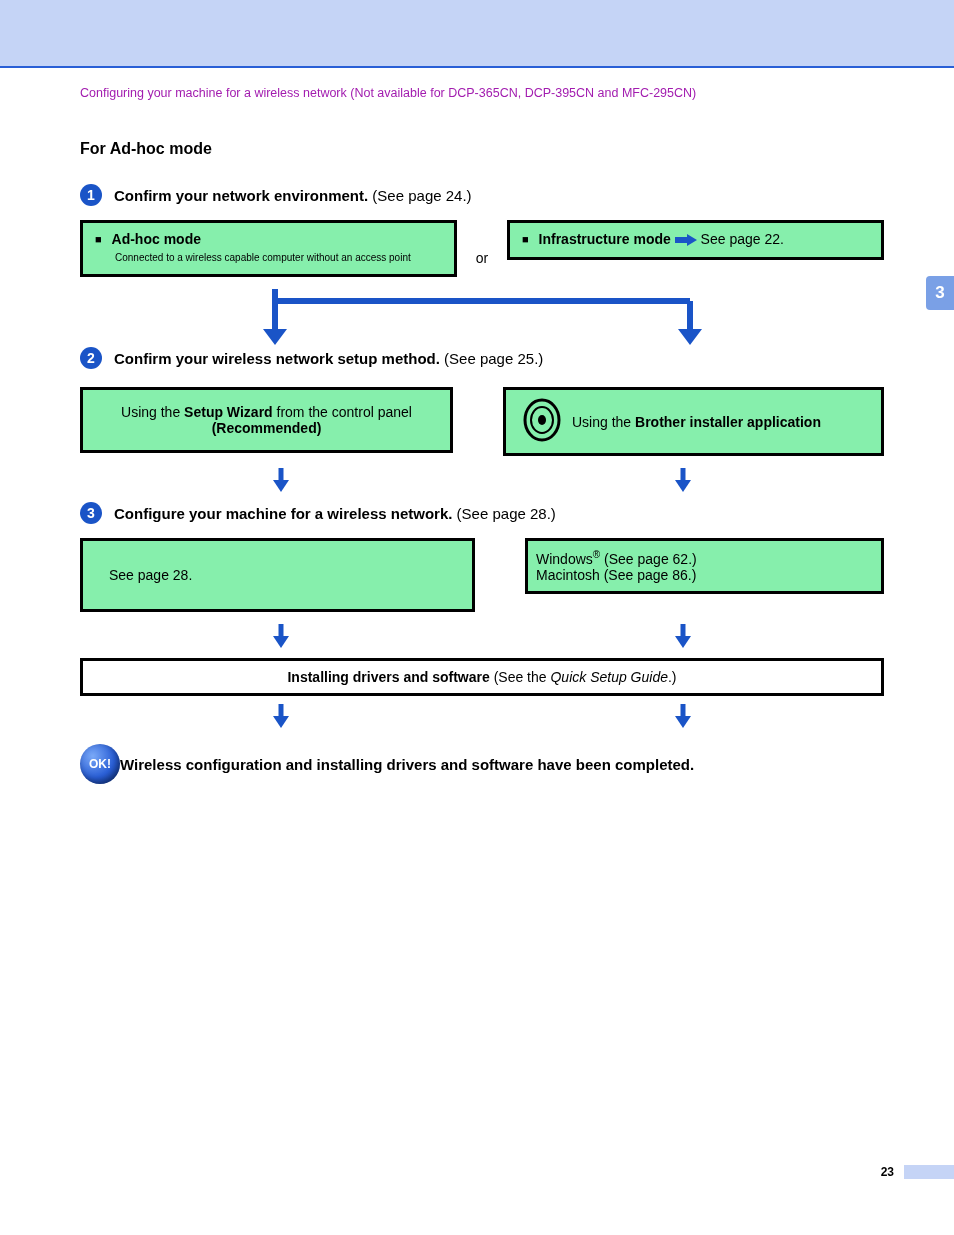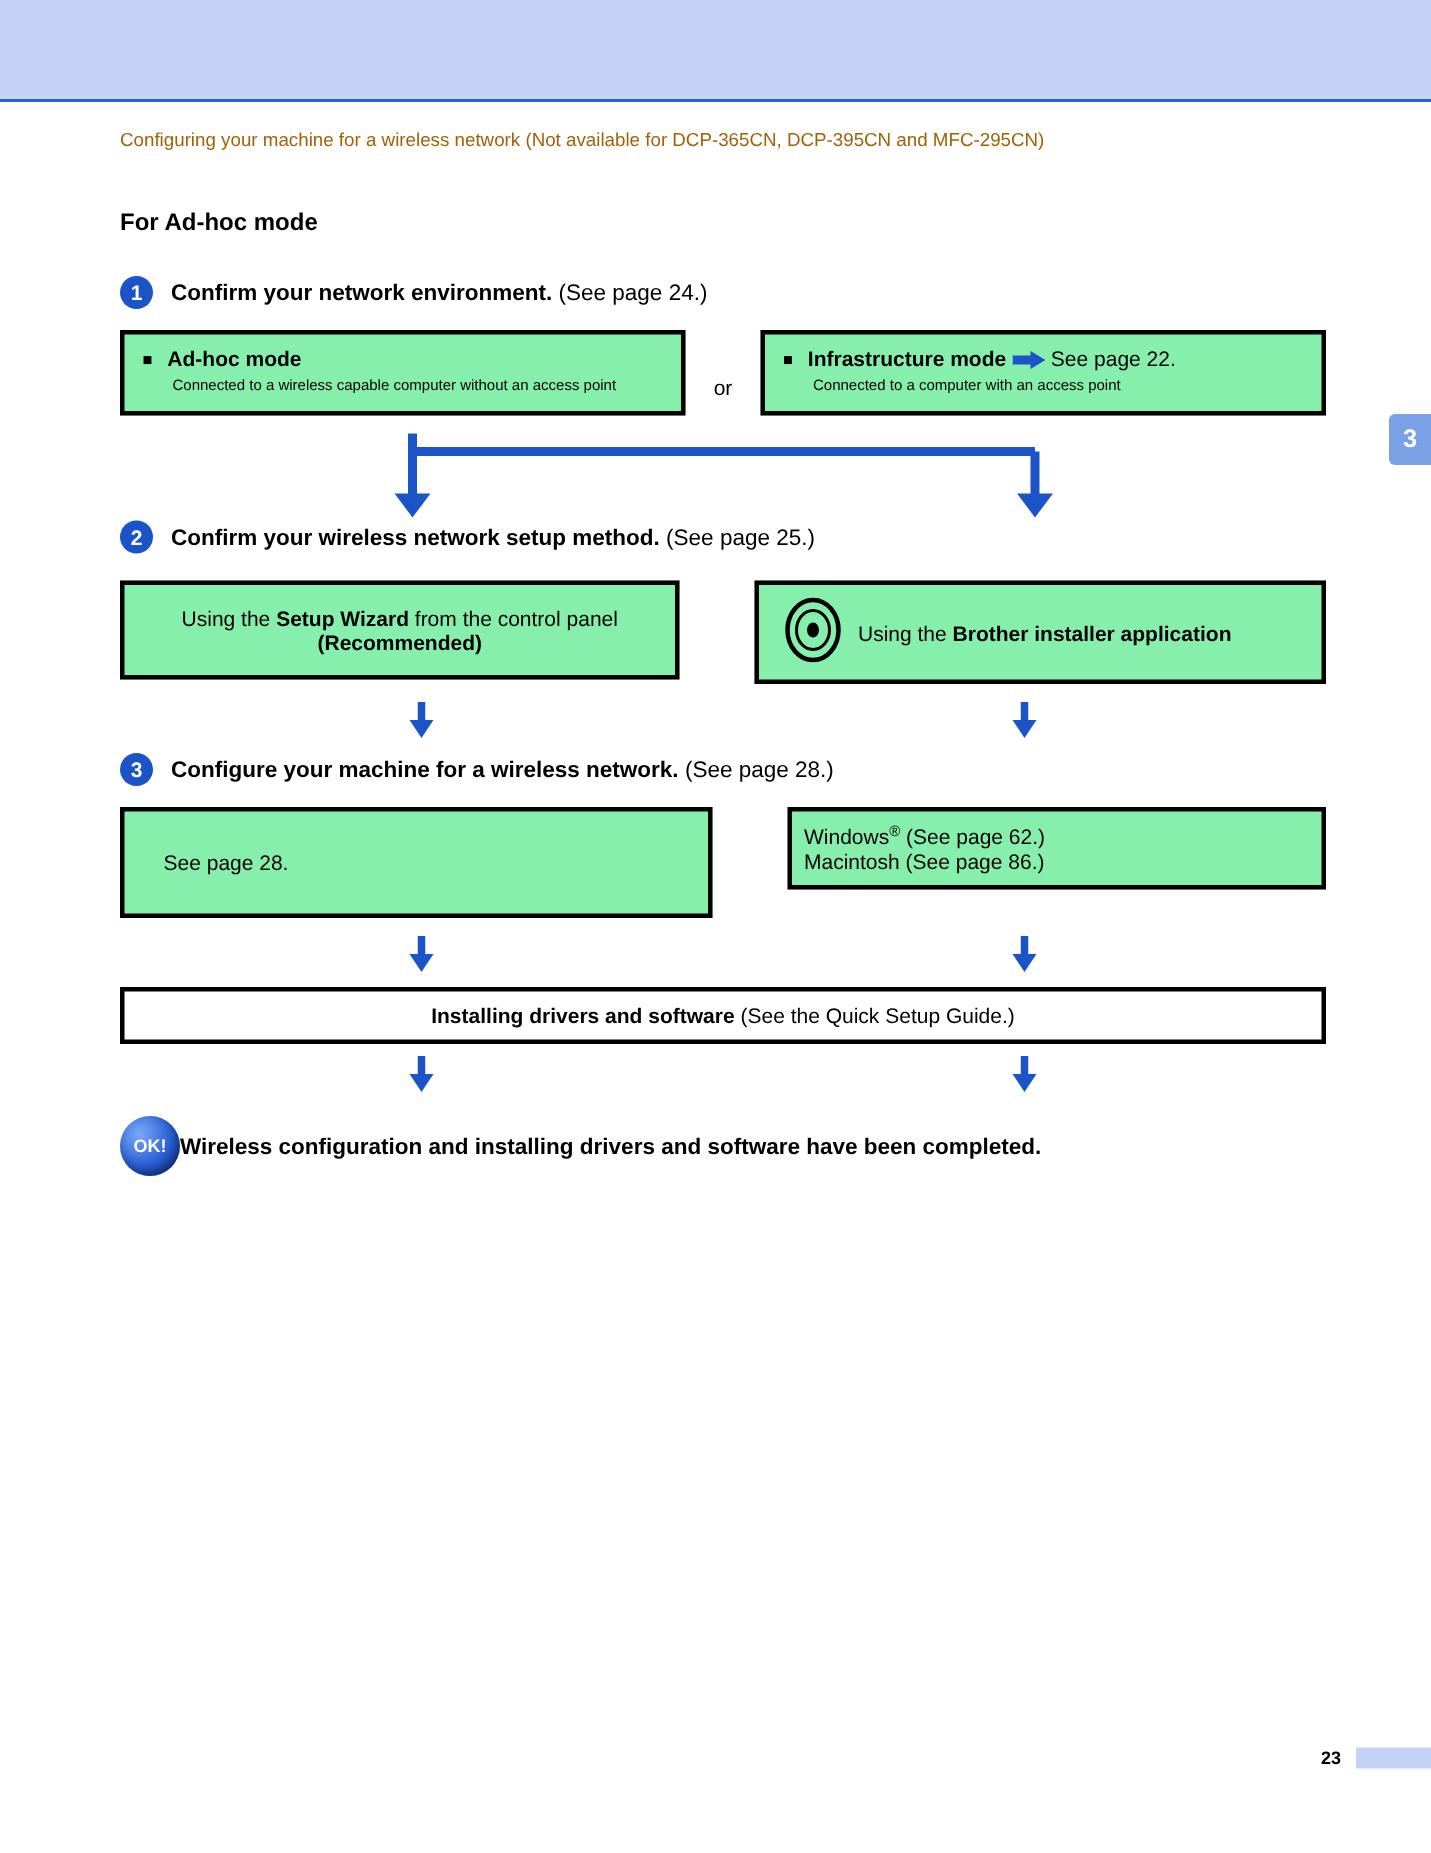--- a/index.html
+++ b/index.html
@@ -14,21 +14,21 @@
   .top-banner {
     height: 68px;
     background: #c5d4f6;
     border-bottom: 2px solid #2a5fd6;
   }
   .content {
     padding: 18px 70px 0 80px;
   }
   .running-head {
     font-size: 12.5px;
-    color: #a16207;
+    color: #a21caf;
     margin-bottom: 40px;
   }
   .section-title {
     font-size: 16px;
     font-weight: bold;
     margin-bottom: 26px;
   }
   .num-badge {
     display: inline-flex;
     align-items: center;
@@ -121,21 +121,21 @@
     width: 50px; height: 14px;
     background: #c5d4f6;
   }
   .right-arrow-icon svg { vertical-align: -2px; }
   .small-arrow-col {
     display:flex; justify-content:space-around; margin:2px 0 10px 0;
   }
   .box.with-cd { display:flex; align-items:center; gap:8px; padding:8px 14px;}
   .cd-text { font-size:14px; }
   sup { font-size:10px; vertical-align: super;}
-  .italic { }
+  .italic { font-style: italic; }
 </style>
 </head>
 <body>
 
 <div class="top-banner"></div>
 <div class="side-tab">3</div>
 
 <div class="content">
   <div class="running-head">Configuring your machine for a wireless network (Not available for DCP-365CN, DCP-395CN and MFC-295CN)</div>
 
@@ -157,21 +157,20 @@
     <div class="or-col">or</div>
     <div class="box right-box">
       <span class="sq-bullet">■</span>
       <span class="box-title">Infrastructure mode</span>
       <span class="right-arrow-icon">
         <svg width="22" height="12">
             <polygon points="0,3 12,3 12,0 22,6 12,12 12,9 0,9" fill="#1a54c7"></polygon>
           </svg>
       </span>
       <span> See page 22.</span>
-      <div class="box-body">Connected to a computer with an access point</div>
     </div>
   </div>
 
   <div class="h-connector">
     <svg width="800" height="56" style="overflow:visible">
       <line x1="195" y1="0" x2="195" y2="44" stroke="#1a54c7" stroke-width="6"></line>
       <polygon points="195,56 183,40 207,40" fill="#1a54c7"></polygon>
       <line x1="195" y1="12" x2="610" y2="12" stroke="#1a54c7" stroke-width="6"></line>
       <line x1="610" y1="12" x2="610" y2="44" stroke="#1a54c7" stroke-width="6"></line>
       <polygon points="610,56 598,40 622,40" fill="#1a54c7"></polygon>

